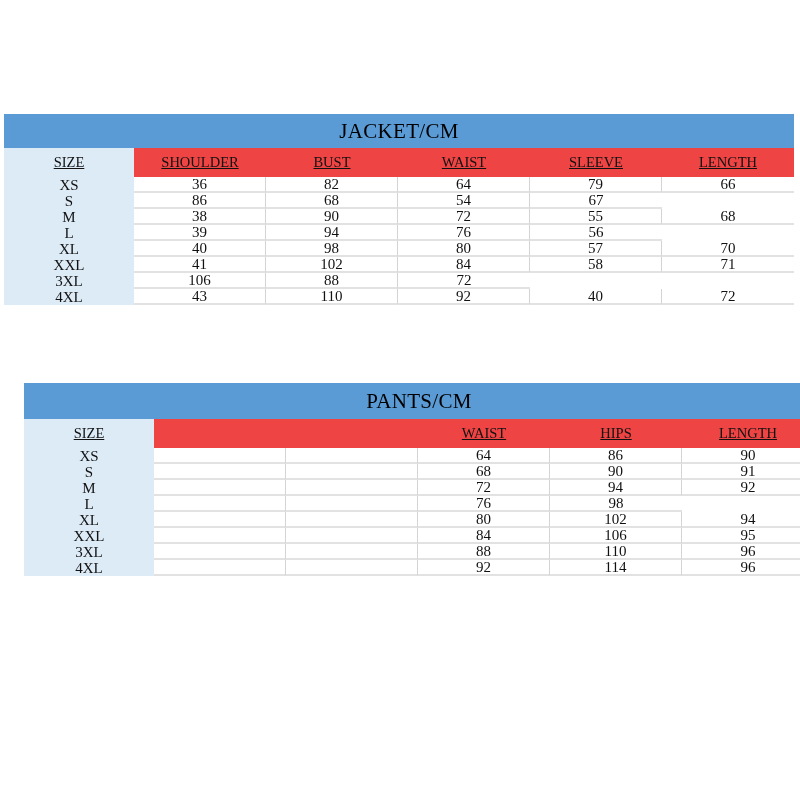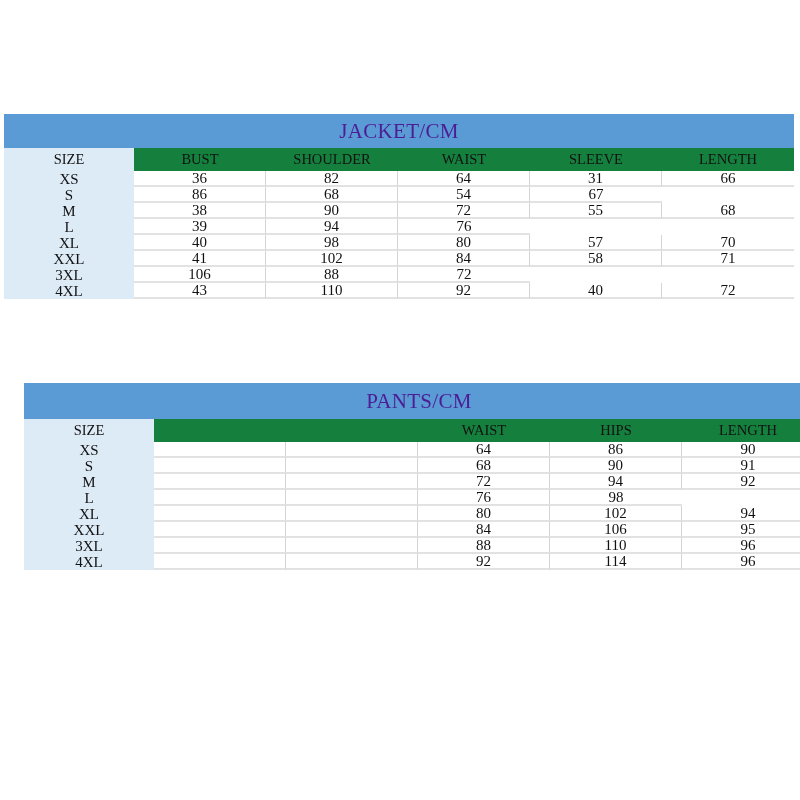--- a/index.html
+++ b/index.html
@@ -1,52 +1,52 @@
 <!DOCTYPE html>
 <html><head>
 <meta charset="utf-8">
 <style>
   html, body { margin:0; padding:0; background:#ffffff; }
   body { width:800px; height:800px; position:relative; overflow:hidden;
          font-family:"Liberation Serif","DejaVu Serif",serif; color:#111; }
   .chart { position:absolute; left:4px; width:790px; }
   .title-bar { height:34px; background:#5B9BD5; display:flex; align-items:center; justify-content:center;
-               font-size:21px; color:#4c1d95; letter-spacing:0.3px; }
+               font-size:21px; color:#000000; letter-spacing:0.3px; }
   .row { display:flex; height:16px; }
-  .header-row { height:23px; background:#15803d; }
+  .header-row { height:29px; background:#ef4444;text-decoration:underline; }
   .cell { width:132px; flex:0 0 132px; display:flex; align-items:center; justify-content:center;
           font-size:15px; box-sizing:border-box; }
   .header-row .cell { font-size:14.5px; }
   .cell.size { width:130px; flex:0 0 130px; background:#DDEBF7; }
   .data-row .cell.val { background:#ffffff; border-right:1px solid #d4d4d4; border-bottom:2px solid #e2e2e2; }
   .data-row .cell.val:last-child { border-right:none; }
   #jacket { top:114px; }
   #pants { top:383px;padding-left:20px; }
   #pants .title-bar { height:36px; }
 </style>
 </head>
 <body>
 
 <div class="chart" id="jacket">
   <div class="title-bar">JACKET/CM</div>
   <div class="row header-row">
     <div class="cell size">SIZE</div>
+    <div class="cell">SHOULDER</div>
     <div class="cell">BUST</div>
-    <div class="cell">SHOULDER</div>
     <div class="cell">WAIST</div>
     <div class="cell">SLEEVE</div>
     <div class="cell">LENGTH</div>
   </div>
   <div id="jacket-body">
       <div class="row data-row">
         <div class="cell size">XS</div>
         <div class="cell val">36</div>
         <div class="cell val">82</div>
         <div class="cell val">64</div>
-        <div class="cell val">31</div>
+        <div class="cell val">79</div>
         <div class="cell val">66</div>
       </div>
       <div class="row data-row">
         <div class="cell size">S</div>
         <div class="cell val">86</div>
         <div class="cell val">68</div>
         <div class="cell val">54</div>
         <div class="cell val">67</div>
       </div>
       <div class="row data-row">
@@ -55,20 +55,21 @@
         <div class="cell val">90</div>
         <div class="cell val">72</div>
         <div class="cell val">55</div>
         <div class="cell val">68</div>
       </div>
       <div class="row data-row">
         <div class="cell size">L</div>
         <div class="cell val">39</div>
         <div class="cell val">94</div>
         <div class="cell val">76</div>
+        <div class="cell val">56</div>
       </div>
       <div class="row data-row">
         <div class="cell size">XL</div>
         <div class="cell val">40</div>
         <div class="cell val">98</div>
         <div class="cell val">80</div>
         <div class="cell val">57</div>
         <div class="cell val">70</div>
       </div>
       <div class="row data-row">

